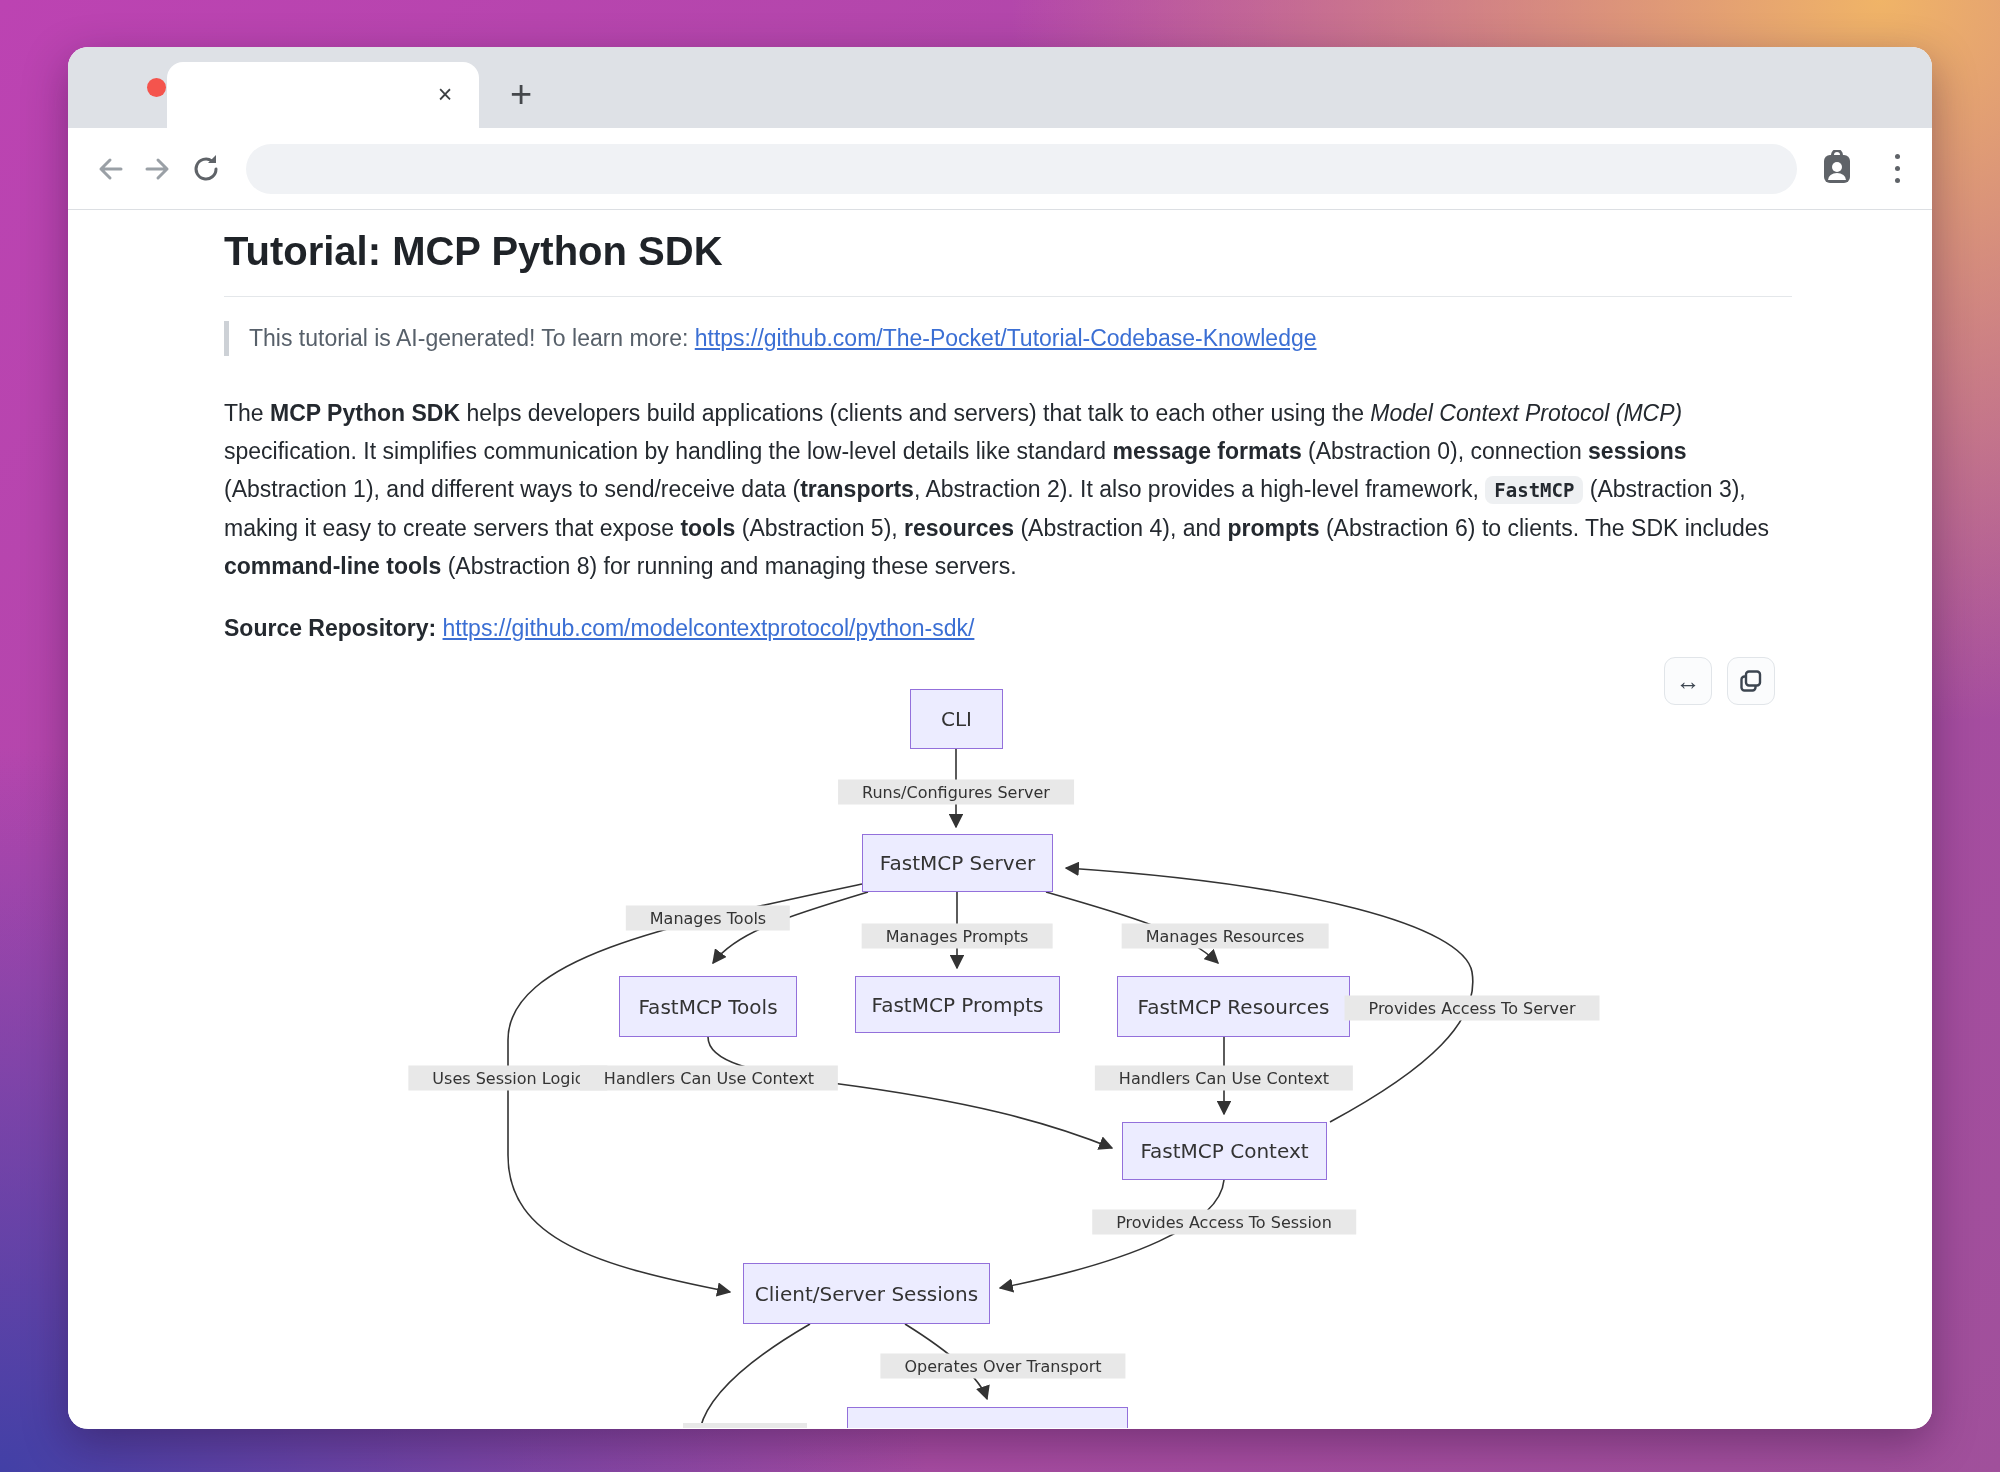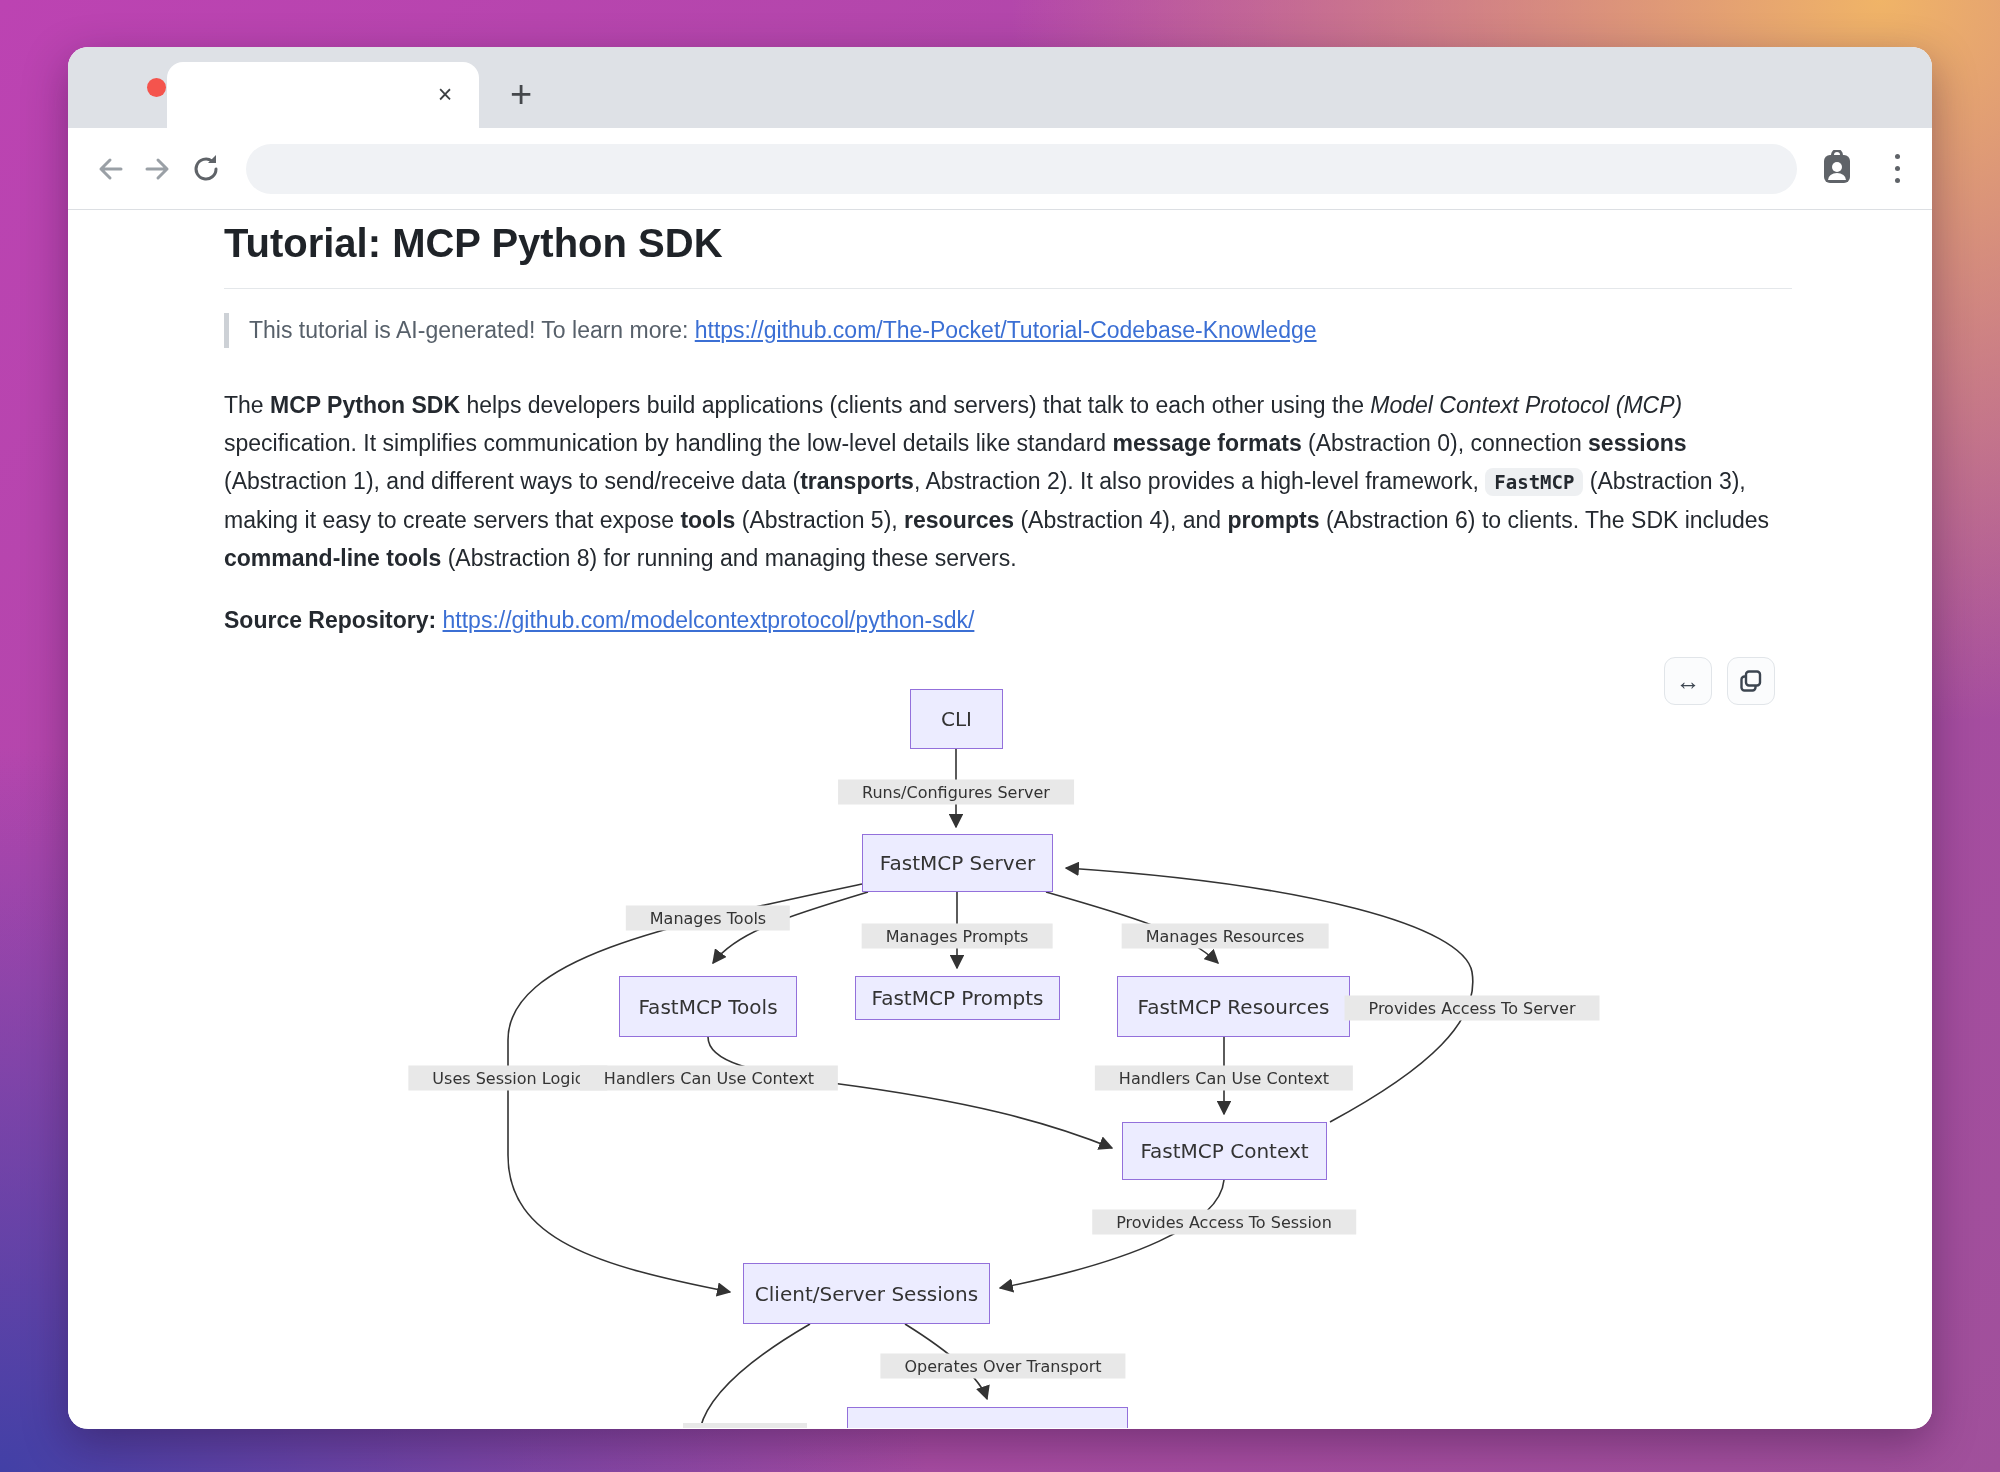--- a/index.html
+++ b/index.html
@@ -46,21 +46,21 @@
   }
   .tool-right { display: flex; align-items: center; gap: 20px; flex: 0 0 auto; }
   .dots { display: flex; flex-direction: column; gap: 7px; padding: 4px 10px; }
   .dots i { width: 5px; height: 5px; border-radius: 50%; background: #5f6368; }
 
   
   .content { position: relative; height: 1218px; background: #fff; overflow: hidden;
              font-family: "Liberation Sans", sans-serif; color: #24292f; }
   .article { position: absolute; left: 156px; top: 6px; width: 1568px; }
   h1.page-title { font-size: 40px; line-height: 54px; font-weight: 700; color: #1f2328;
-                  padding-bottom: 18px; border-bottom: 1px solid #e4e7ea; }
+                  padding-bottom: 18px; border-bottom: 1px solid #e4e7ea; margin-top: 8px; }
   .note { margin: 24px 0 38px 0; border-left: 5px solid #cdd1d6; padding: 4px 0 4px 20px;
           font-size: 23px; color: #57606a; }
   a.lnk { color: #3b6fd4; text-decoration: underline; }
   p.intro { font-size: 23px; line-height: 38px; color: #24292f; margin-bottom: 30px; }
   p.intro code { font-family: "DejaVu Sans Mono", monospace; font-weight: 700; font-size: 19px;
                  background: #eef0f2; border-radius: 8px; padding: 3px 9px; }
   .source-line { font-size: 23px; }
   .source-line b { font-weight: 700; }
 
   
@@ -160,21 +160,21 @@
           <path d="M 1156 827 L 1156 904" marker-end="url(#arr)"></path>
           <path d="M 1156 970 C 1152 1015 1062 1052 932 1078" marker-end="url(#arr)"></path>
           <path d="M 742 1114 C 680 1150 640 1185 632 1219"></path>
           <path d="M 837 1114 C 882 1142 912 1168 919 1189" marker-end="url(#arr)"></path>
         </g>
       </svg>
       <div id="dg-nodes">
           <div class="node" style="left: 842px; top: 479px; width: 93px; height: 60px;">CLI</div>
           <div class="node" style="left: 794px; top: 624px; width: 191px; height: 58px;">FastMCP Server</div>
           <div class="node" style="left: 551px; top: 766px; width: 178px; height: 61px;">FastMCP Tools</div>
-          <div class="node" style="left: 787px; top: 766px; width: 205px; height: 44px;">FastMCP Prompts</div>
+          <div class="node" style="left: 787px; top: 766px; width: 205px; height: 57px;">FastMCP Prompts</div>
           <div class="node" style="left: 1049px; top: 766px; width: 233px; height: 61px;">FastMCP Resources</div>
           <div class="node" style="left: 1054px; top: 912px; width: 205px; height: 58px;">FastMCP Context</div>
           <div class="node" style="left: 675px; top: 1053px; width: 247px; height: 61px;">Client/Server Sessions</div>
           <div class="node" style="left: 779px; top: 1197px; width: 281px; height: 60px;"></div>
         </div>
       <div id="dg-labels">
           <div class="echip" style="left: 888px; top: 582px;">Runs/Configures Server</div>
           <div class="echip" style="left: 640px; top: 708px;">Manages Tools</div>
           <div class="echip" style="left: 889px; top: 726px;">Manages Prompts</div>
           <div class="echip" style="left: 1157px; top: 726px;">Manages Resources</div>

